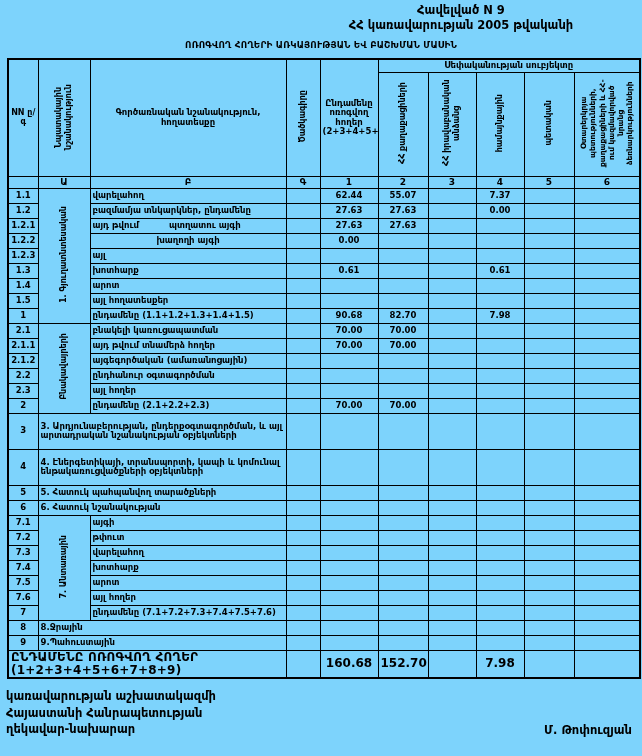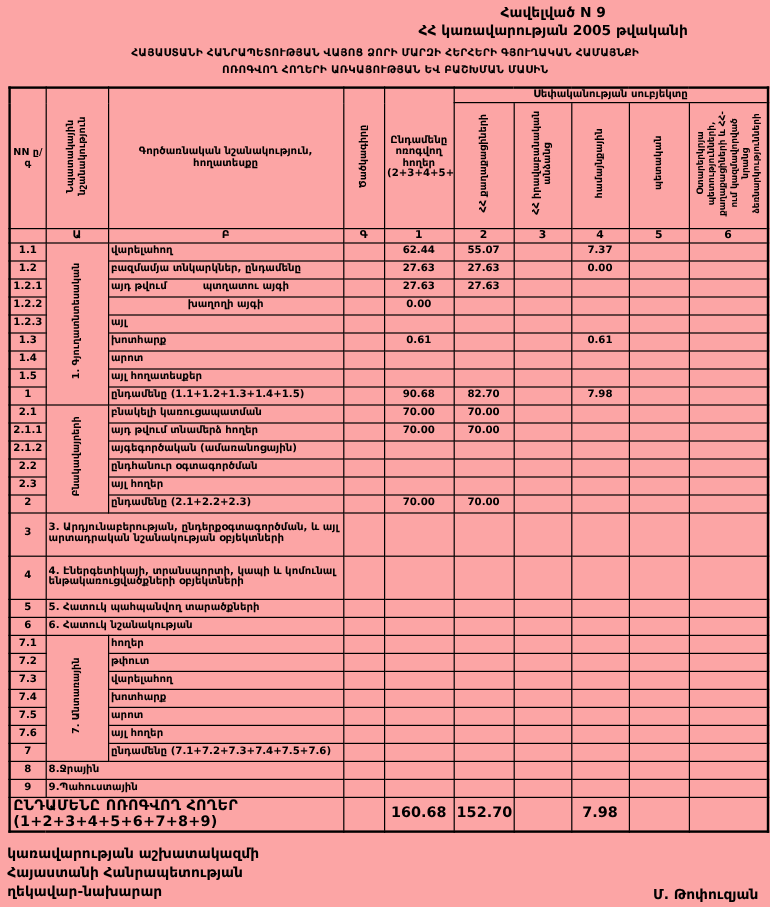--- a/index.html
+++ b/index.html
@@ -1,19 +1,19 @@
 <!DOCTYPE html>
 <html><head>
 <meta charset="utf-8">
 <style>
   html,body{margin:0;padding:0;background:#e8e8e8;}
   .page{
     position:relative;
     width:642px;height:756px;
-    background:#fca5a5;
+    background:#7dd3fc;
     font-family:"DejaVu Sans", sans-serif;
     color:#000;
     overflow:hidden;
   }
   
   .appendix{
     padding-top:3px;
     margin-left:auto;
     margin-right:16px;
     width:330px;
@@ -97,21 +97,20 @@
 <body>
 
 <div class="page">
 
   <div class="appendix">
     <div>Հավելված N 9</div>
     <div>ՀՀ կառավարության 2005 թվականի</div>
   </div>
 
   <div class="doc-title">
-    <div>ՀԱՅԱՍՏԱՆԻ ՀԱՆՐԱՊԵՏՈՒԹՅԱՆ ՎԱՅՈՑ ՁՈՐԻ ՄԱՐԶԻ ՀԵՐՀԵՐԻ ԳՅՈՒՂԱԿԱՆ ՀԱՄԱՅՆՔԻ</div>
     <div>ՈՌՈԳՎՈՂ ՀՈՂԵՐԻ ԱՌԿԱՅՈՒԹՅԱՆ ԵՎ ԲԱՇԽՄԱՆ ՄԱՍԻՆ</div>
   </div>
 
   <table class="land">
     <colgroup>
       <col style="width:30px">
         <col style="width:52px">
         <col style="width:196px">
         <col style="width:34px">
       <col style="width:58px">
@@ -358,21 +357,21 @@
           <td class="val"></td>
           <td class="val"></td>
           <td class="val"></td>
           <td class="val"></td>
           <td class="val"></td>
           <td class="val"></td>
         </tr>
         <tr>
           <td class="num">7.1</td>
           <td class="sec" rowspan="7"><div class="v">7. Անտառային</div></td>
-          <td class="lbl">հողեր</td>
+          <td class="lbl">այգի</td>
           <td class="code"></td>
           <td class="val"></td>
           <td class="val"></td>
           <td class="val"></td>
           <td class="val"></td>
           <td class="val"></td>
           <td class="val"></td>
         </tr>
         <tr>
           <td class="num">7.2</td>

